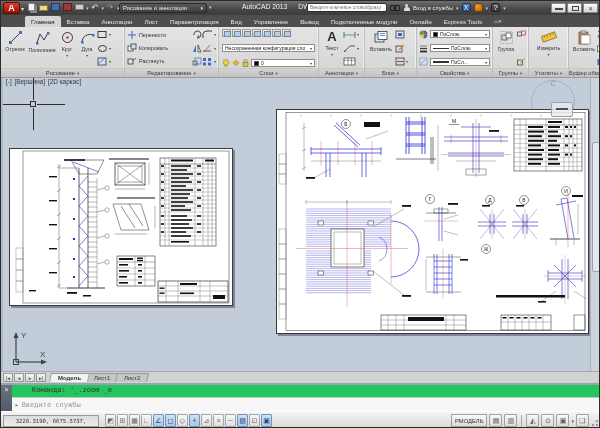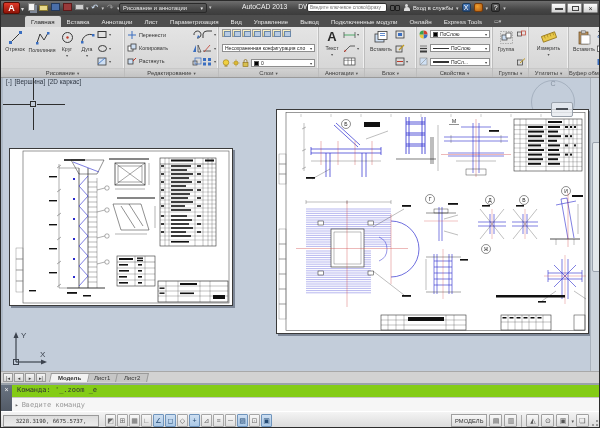--- a/index.html
+++ b/index.html
@@ -117,22 +117,22 @@
   .ltab { font-size:6px; color:#333; padding:1px 7px; border:1px solid #9a9a9a; border-bottom:none;
     background:#c6c6c6; transform:skewX(-12deg); margin-right:-3px; }
   .ltab span { display:inline-block; transform:skewX(12deg); }
   .ltab.active { background:#f2f2f2; font-weight:bold; z-index:2; }
 
   
   .cmd { position:absolute; left:0; top:382px; width:600px; height:28px; background:#d6d6d6; border-top:2px solid #9aa2aa; display:flex; }
   .cmdgutter { width:11px; background:linear-gradient(#6a7482,#525a66); color:#f0f0f0; font-size:7px;
     text-align:center; line-height:10px; }
   .cmdmain { flex:1; display:flex; flex-direction:column; }
-  .cmdhist { height:13px; background:#84cc16; border-bottom:1px solid #c6c6c6;
-    font-family:"DejaVu Sans Mono", monospace; font-size:7px; color:#333; padding:1px 5px; }
+  .cmdhist { height:13px; background:#22c55e; border-bottom:1px solid #c6c6c6;
+    font-family:"DejaVu Sans Mono", monospace; font-size:7px; color:#333; padding:1px 20px; }
   .cmdline { height:13px; background:#f6f6f6; display:flex; align-items:center; gap:3px; padding:0 3px;
     font-family:"DejaVu Sans Mono", monospace; font-size:7px; }
   .cmdline .picon { color:#666; font-size:6px; }
   .cmdline .ph { color:#999; }
 
   
   .statusbar { position:absolute; left:0; top:410px; width:600px; height:18px;
     background:linear-gradient(#f4f4f4,#d8d8d8); border-top:1px solid #fff; display:flex; align-items:center; padding:0 2px; }
   .coords { width:96px; height:12px; background:linear-gradient(#dcdcdc,#ececec); border:1px solid #9a9a9a;
     font-family:"DejaVu Sans Mono", monospace; font-size:5.6px; line-height:10px; text-align:center; color:#333; margin-right:6px; }
@@ -1262,21 +1262,21 @@
   </div>
 
   <div class="cmd">
     <div class="cmdgutter">
       <span>×</span>
     </div>
     <div class="cmdmain">
       <div class="cmdhist">Команда: '_.zoom _e</div>
       <div class="cmdline">
         <span class="picon">▸</span>
-        <span class="ph">Введите команду</span>
+        <span class="ph">Введите службы</span>
       </div>
     </div>
   </div>
 
   <div class="statusbar">
     <div class="coords">3228.3190, 6675.5737, 0.0000</div>
     <div class="toggles">
       <span class="tgl">◩</span>
       <span class="tgl">⊞</span>
       <span class="tgl">▦</span>

